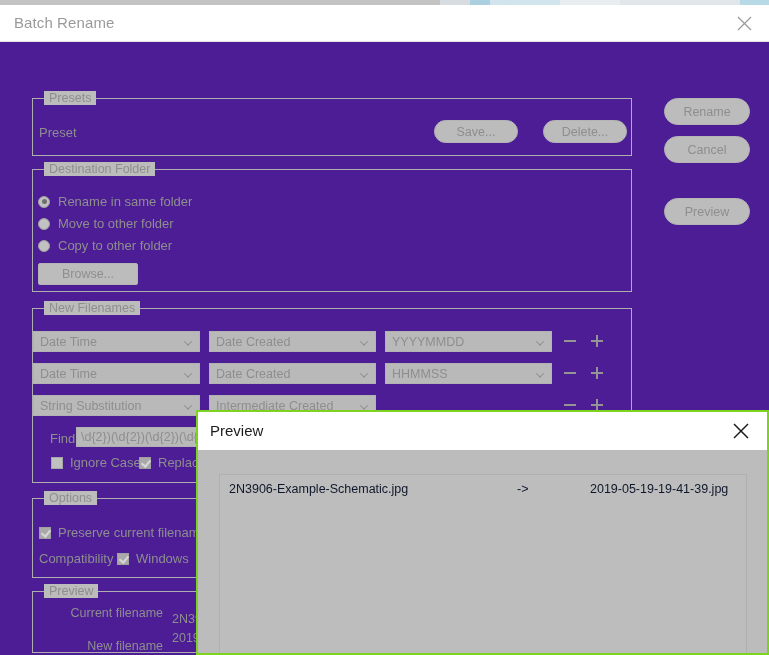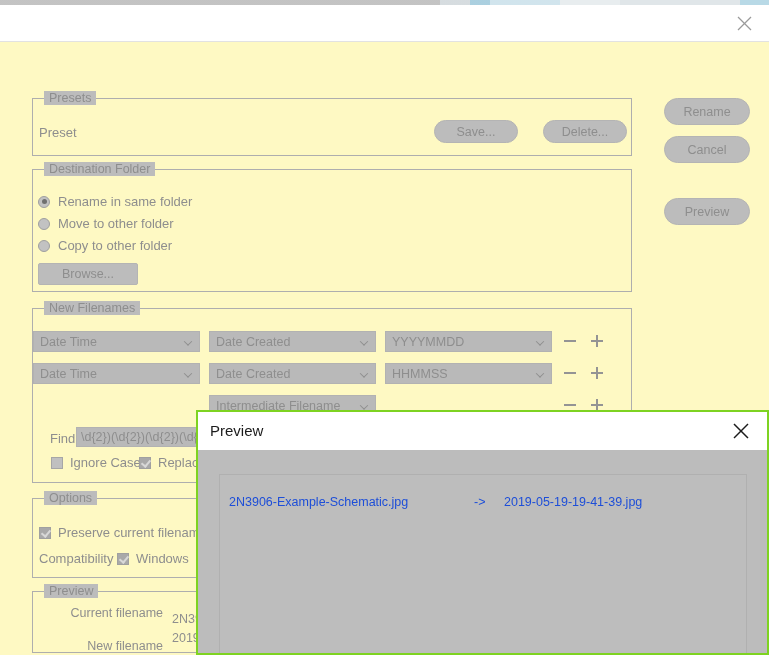--- a/index.html
+++ b/index.html
@@ -75,21 +75,21 @@
     align-items: center;
     justify-content: center;
     cursor: pointer;
   }
   .titlebar-close svg { display: block; }
 
   .window-body {
     position: relative;
     width: 769px;
     height: 614px;
-    background: #fef9c3;
+    background: #4c1d95;
   }
 
   
   .group {
     position: absolute;
     border: 1px solid #aeaeae;
     box-sizing: border-box;
   }
   .group > .group-title {
     position: absolute;
@@ -299,40 +299,42 @@
     background: #bdbdbd;
     box-sizing: border-box;
     overflow: hidden;
   }
   .modal-row {
     position: relative;
     height: 22px;
     display: flex;
     align-items: center;
     font-size: 12.5px;
-    color: #1d4ed8;
+    color: #0f172a;
     padding-left: 9px;
-    margin-top: 16px;
-    cursor: default;
+    margin-top: 3px;
+    cursor: default;
+    gap: 43px;
   }
   .modal-row .old { width: 245px; }
   .modal-row .arrow { width: 30px; }
   .modal-row .new { }
 </style>
 </head>
 <body>
 
 <div id="root">
 
   <div class="desktop-strip"></div>
   <div class="desktop-strip2"></div>
 
   <div class="window">
 
     <div class="titlebar">
+      <div class="title-text">Batch Rename</div>
       <div class="titlebar-close">
         <svg width="17" height="17" viewBox="0 0 17 17" aria-hidden="true">
           <line x1="2" y1="2" x2="15" y2="15" stroke="#9a9a9a" stroke-width="1.3"></line>
           <line x1="15" y1="2" x2="2" y2="15" stroke="#9a9a9a" stroke-width="1.3"></line>
         </svg>
       </div>
     </div>
 
     <div class="window-body">
 
@@ -387,22 +389,26 @@
         <span>Date Created</span>
         <span class="caret"></span>
       </div>
       <div class="combo" style="left:385px; top:321px; width:167px;">
         <span>HHMMSS</span>
         <span class="caret"></span>
       </div>
       <div class="pm" style="left:562px; top:323px;"></div>
       <div class="pm plus" style="left:589px; top:323px;"></div>
 
+      <div class="combo" style="left:33px; top:353px; width:167px;">
+        <span>String Substitution</span>
+        <span class="caret"></span>
+      </div>
       <div class="combo" style="left:209px; top:353px; width:167px;">
-        <span>Intermediate Filename</span>
+        <span>Intermediate Created</span>
         <span class="caret"></span>
       </div>
       <div class="pm" style="left:562px; top:355px;"></div>
       <div class="pm plus" style="left:589px; top:355px;"></div>
 
       <div class="lbl" style="position:absolute; left:50px; top:389px;">Find</div>
       <div class="textbox" style="left:76px; top:385px; width:190px;">
         <span>\d{2})(\d{2})(\d{2})(\d{2})(.*)</span>
       </div>
       <div class="lbl" style="position:absolute; left:272px; top:389px;">Replace with</div>

